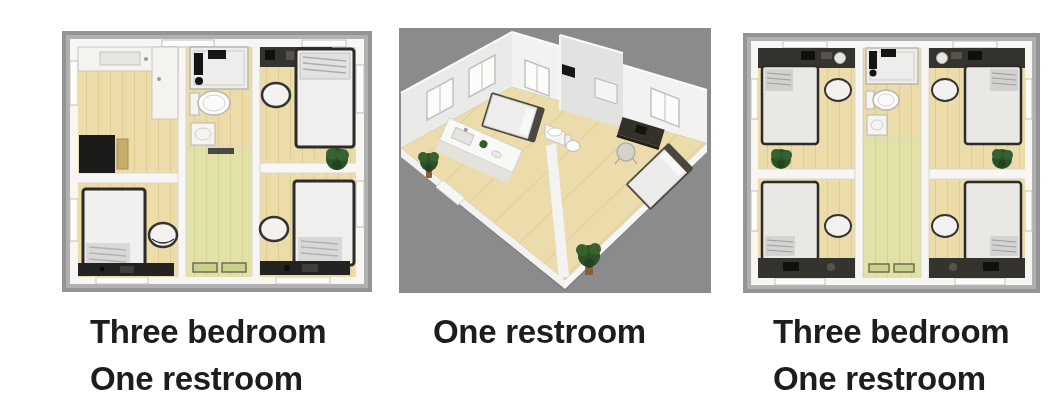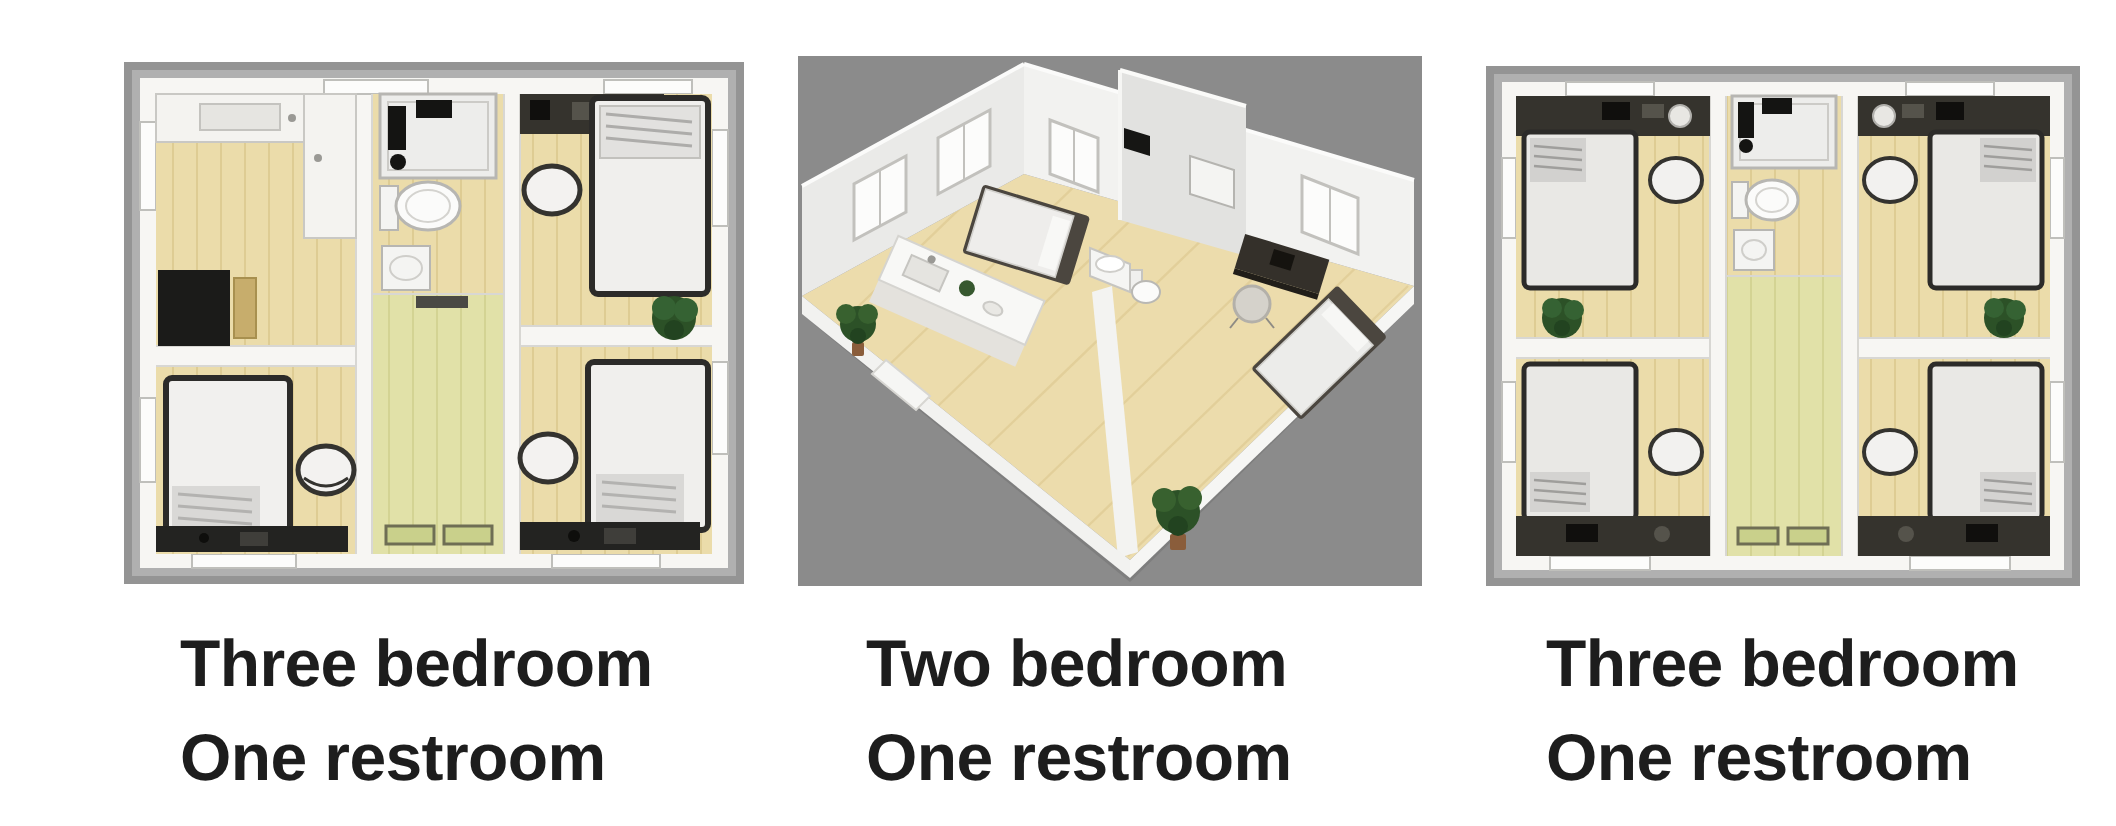--- a/index.html
+++ b/index.html
@@ -423,21 +423,20 @@
         <circle cx="210" cy="234" r="4" fill="#55534b"></circle>
       </g>
     </svg>
   </figure>
 
   <div class="caption cap-left">
     <div>Three bedroom</div>
     <div>One restroom</div>
   </div>
   <div class="caption cap-mid">
-    <div>Two bedroom</div>
     <div>One restroom</div>
   </div>
   <div class="caption cap-right">
     <div>Three bedroom</div>
     <div>One restroom</div>
   </div>
 
 </div>
 
 </body></html>

